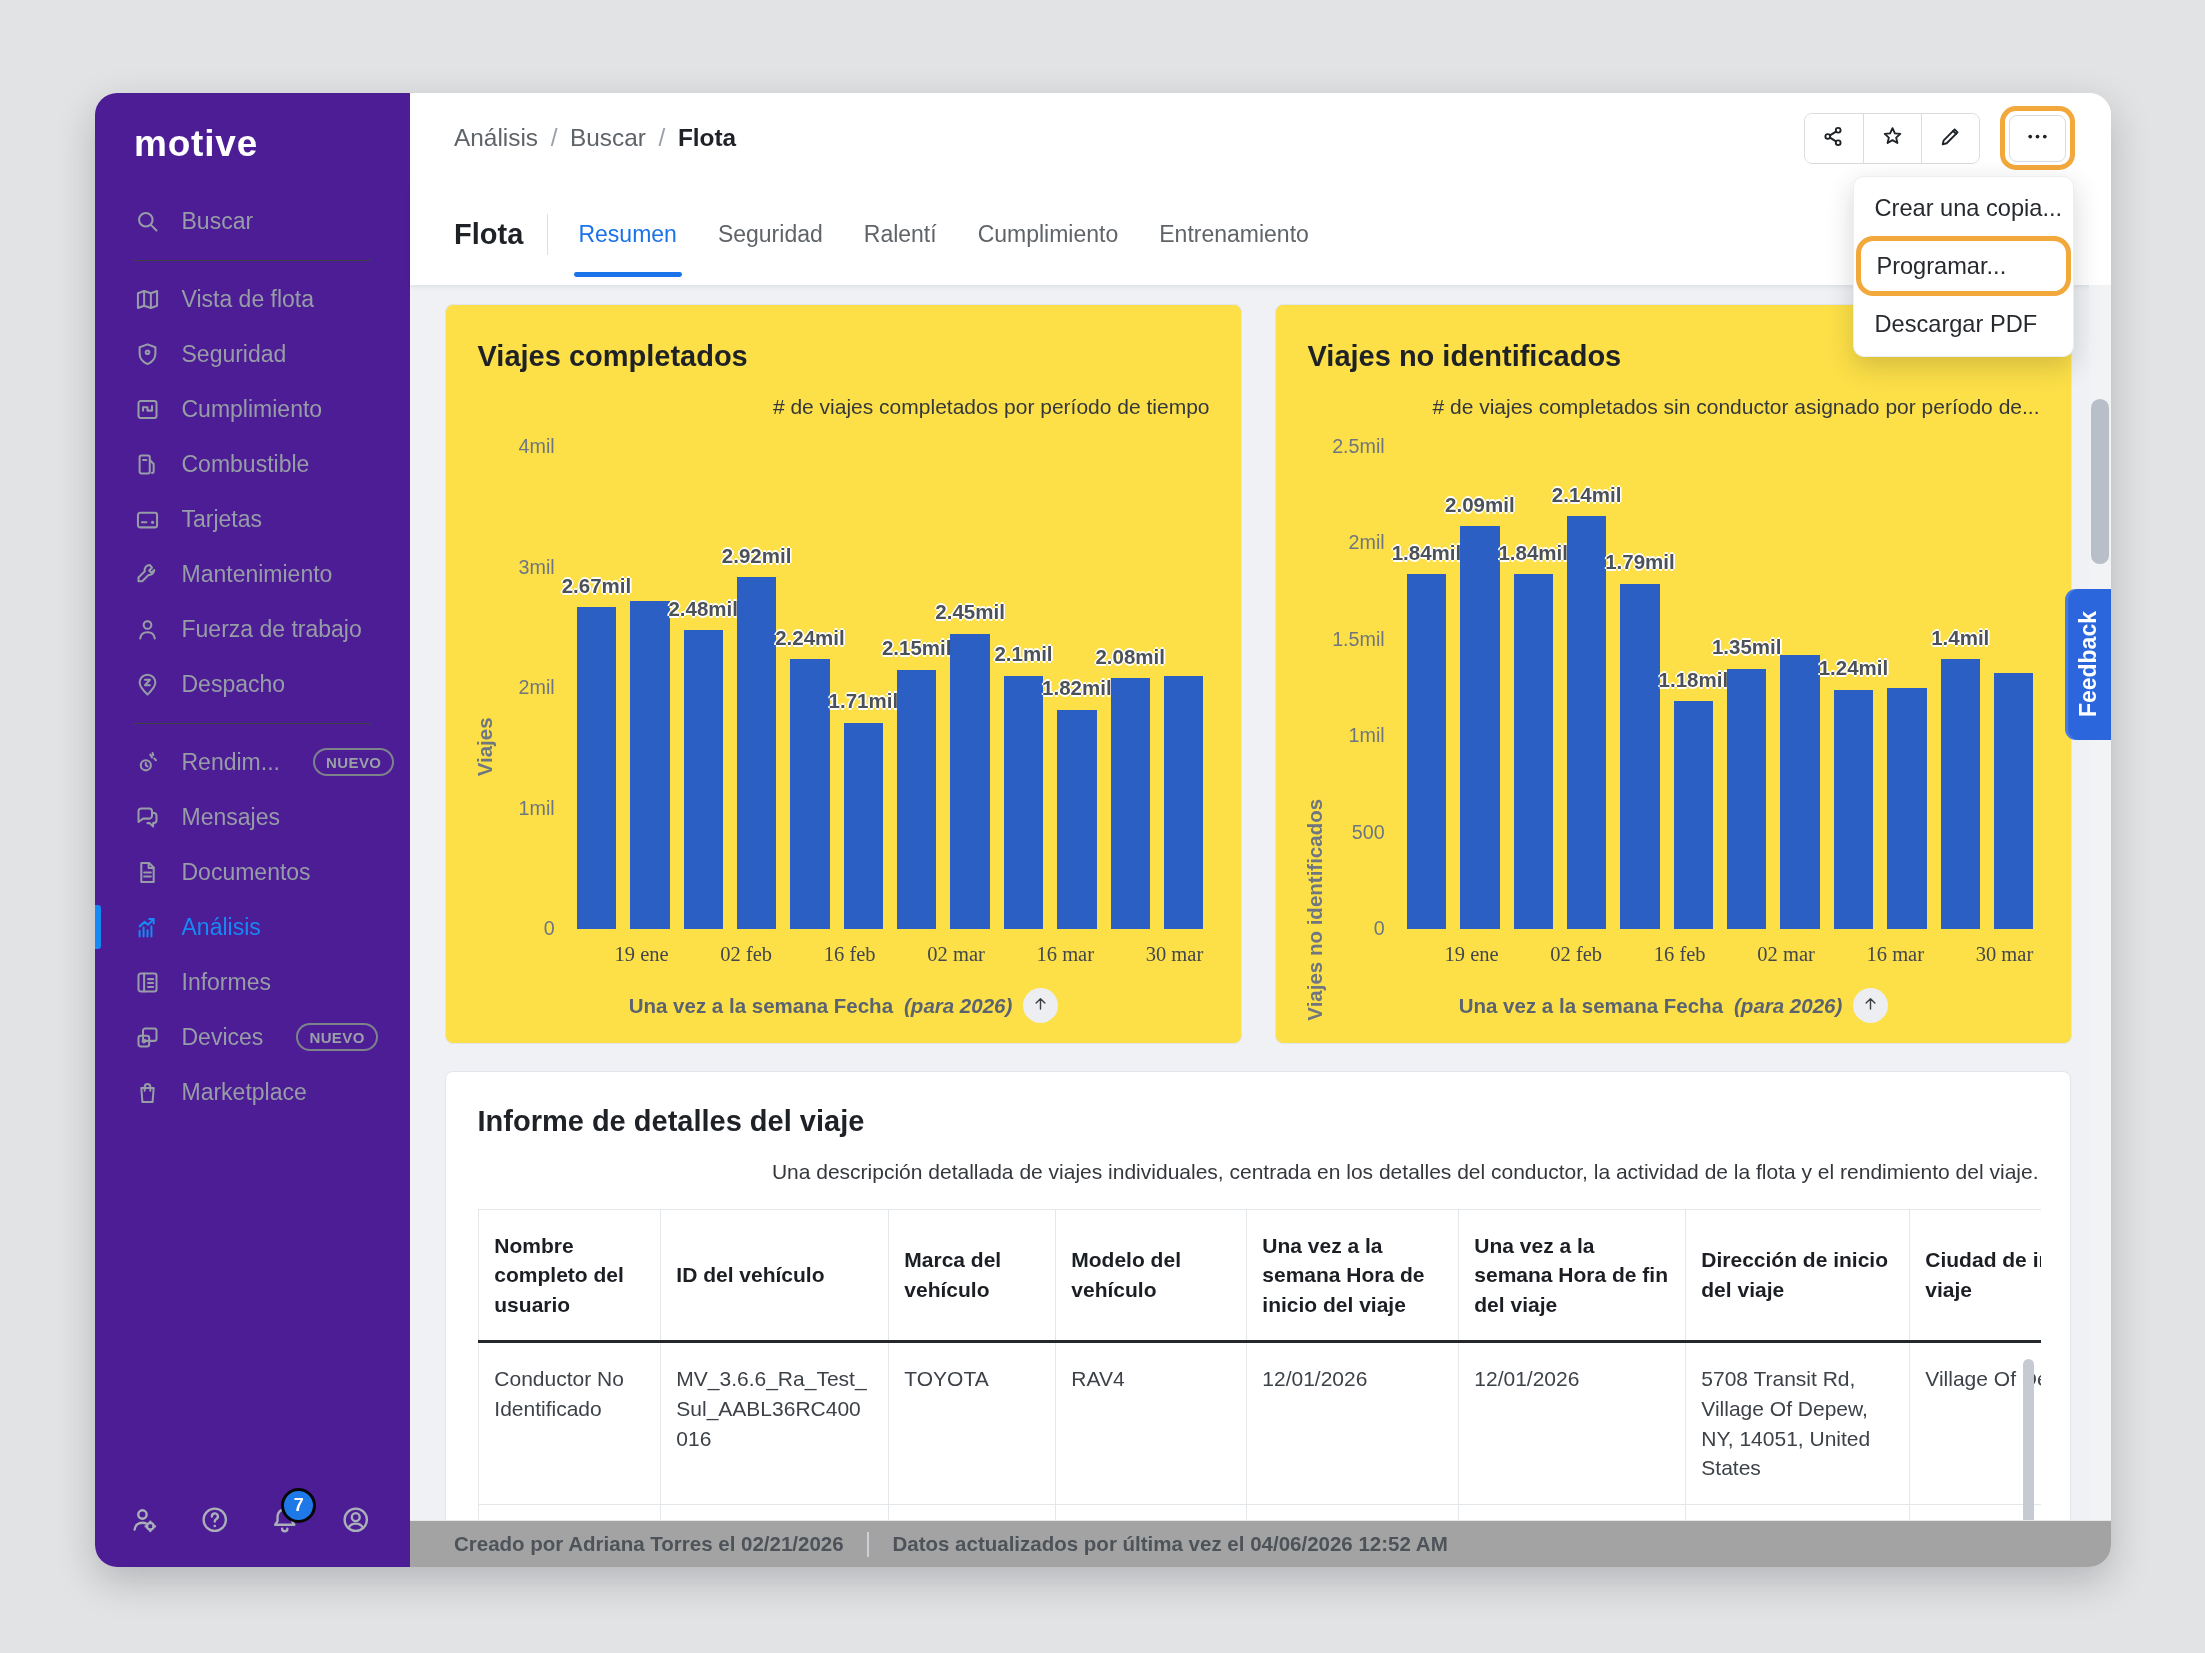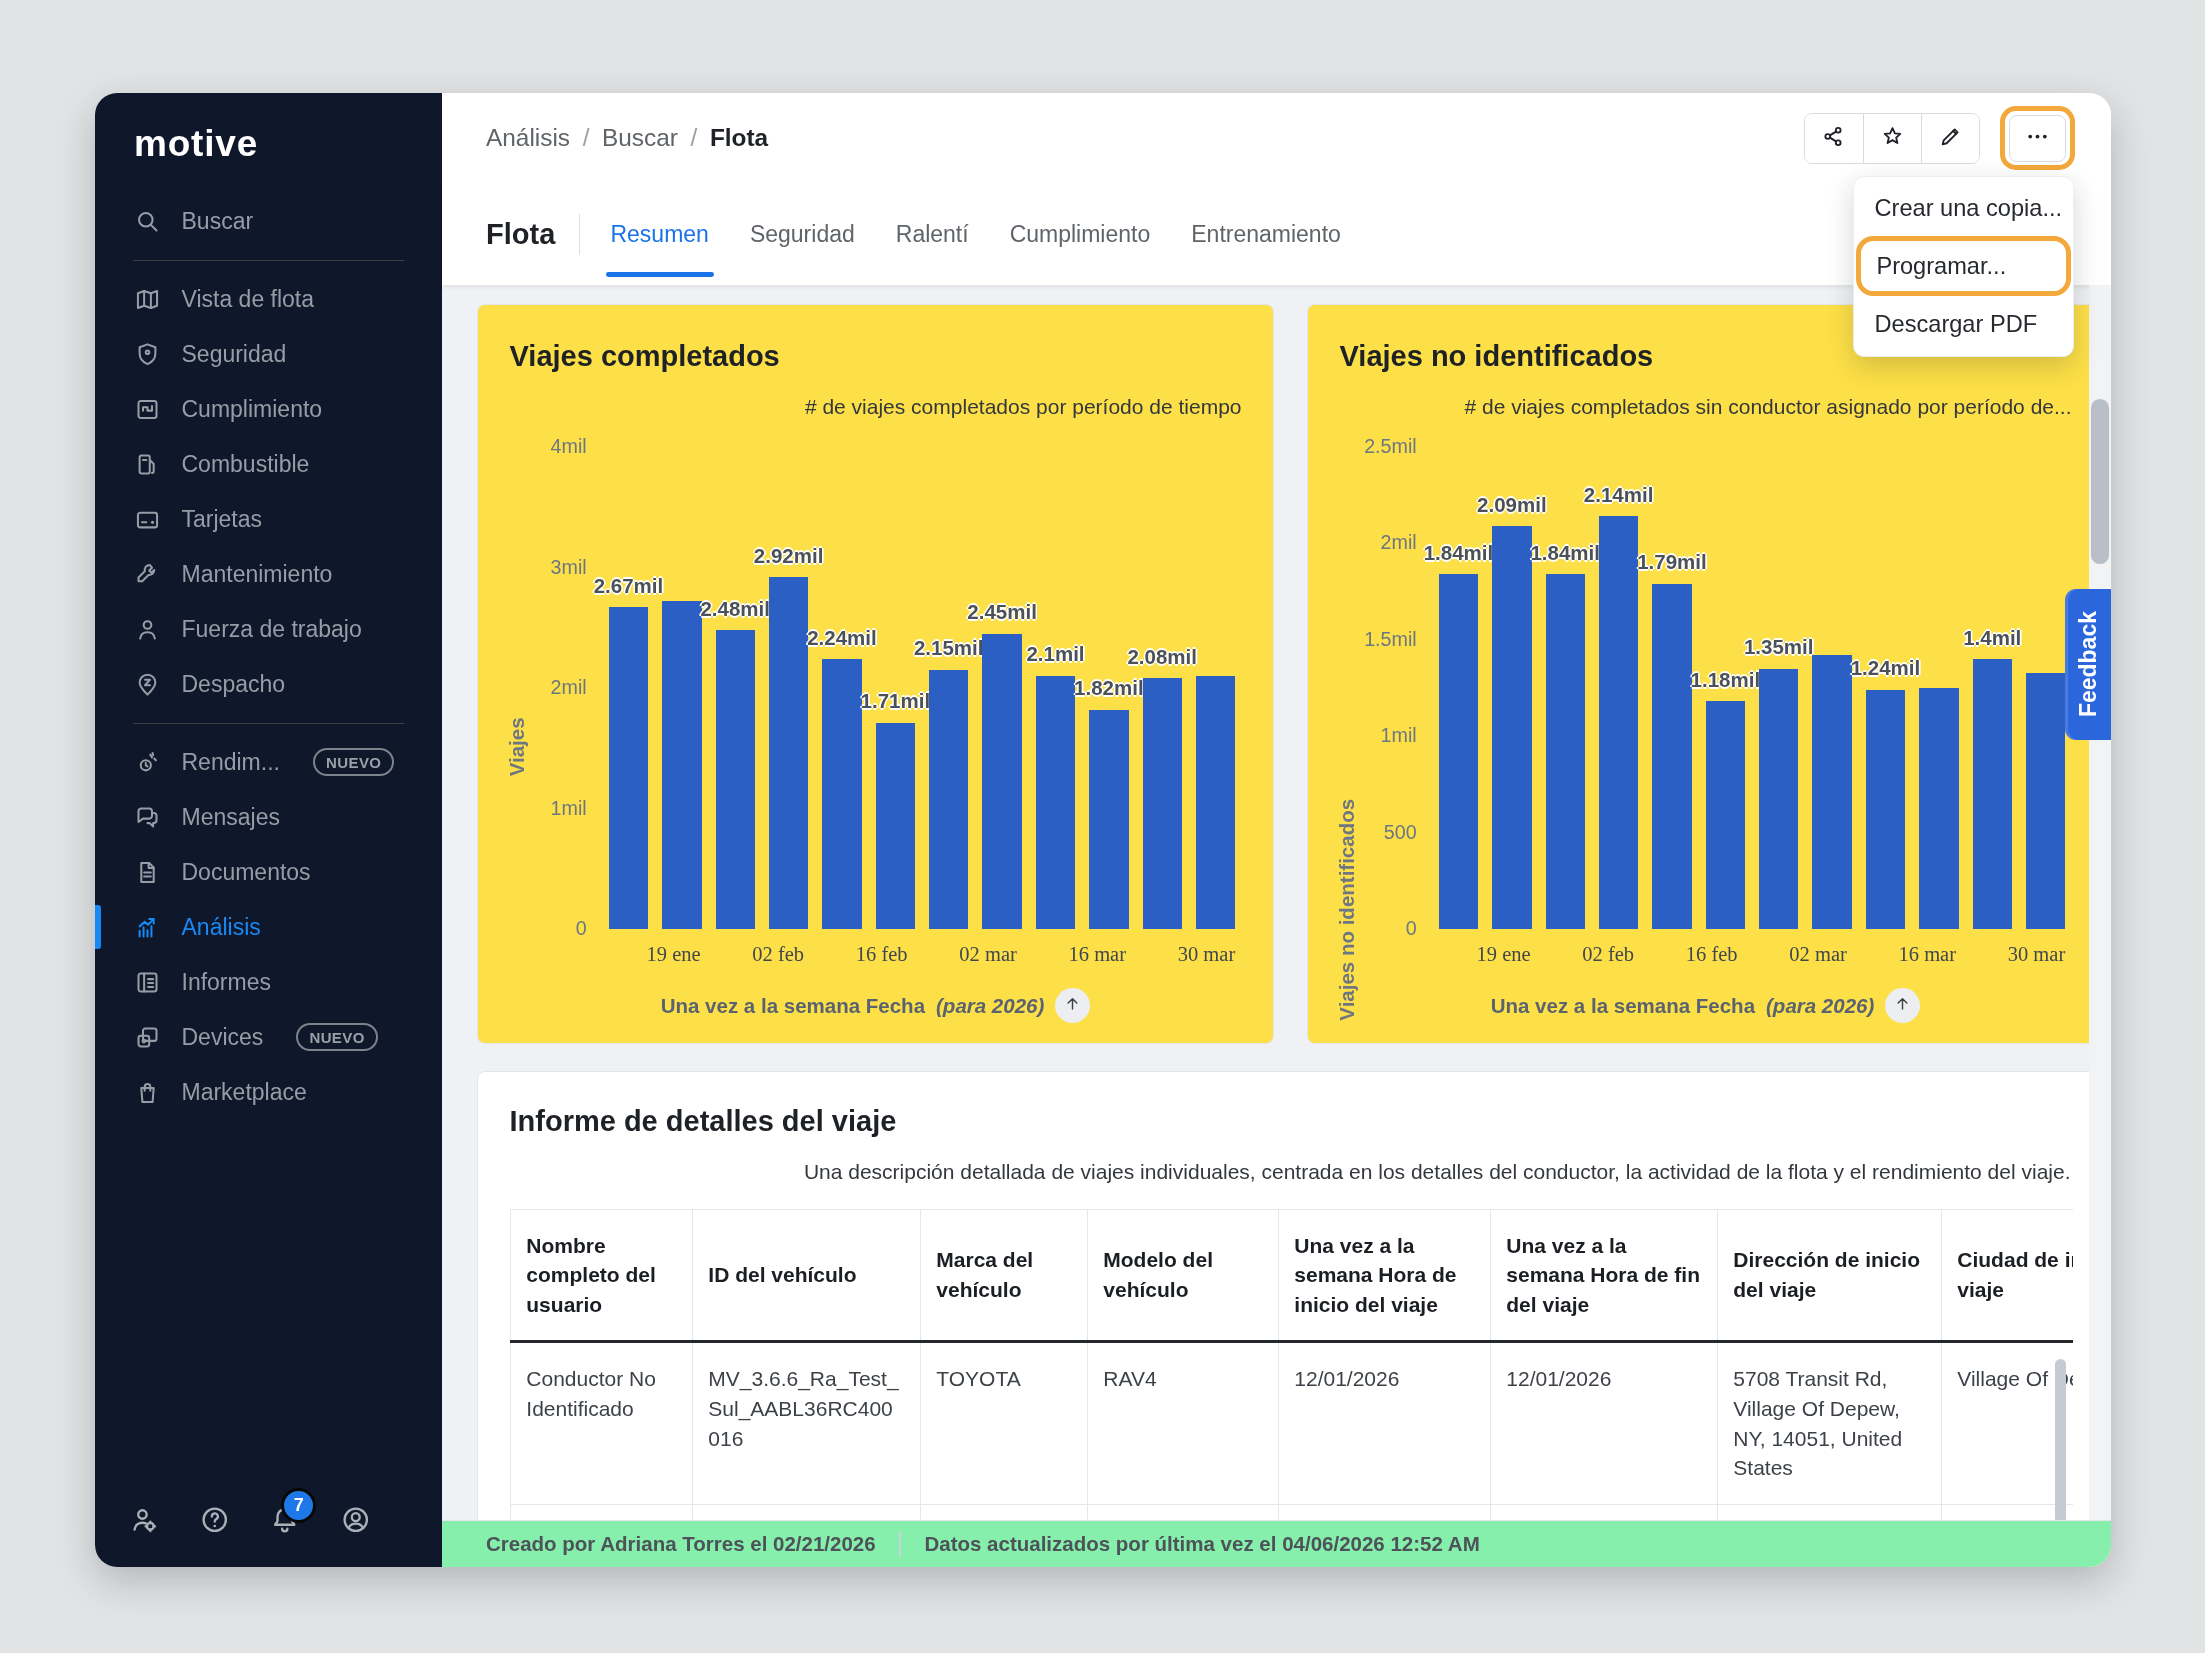--- a/index.html
+++ b/index.html
@@ -4,21 +4,21 @@
 <style>
   * { margin:0; padding:0; box-sizing:border-box; }
   html,body { width:2205px; height:1654px; }
   body { background:#e2e3e4; font-family:"Liberation Sans", sans-serif; position:relative; }
 
   .window { position:absolute; left:95px; top:93px; width:2016px; height:1474px;
     background:#fff; border-radius:22px; overflow:hidden; display:flex;
     box-shadow:0 14px 39px rgba(15,20,30,.22); }
 
   
-  .sidebar { width:347px; flex-shrink:0; background:#0f172a; position:relative; }
+  .sidebar { width:315px; flex-shrink:0; background:#4c1d95; position:relative; }
   .logo { position:absolute; top:30px; left:39px; color:#fff; font-size:37px; font-weight:bold; letter-spacing:0.8px; }
   .nav { position:absolute; top:101px; left:0; right:0; }
   .nav-item { height:55px; display:flex; align-items:center; padding-left:39px; gap:20.5px;
     color:#979da6; font-size:23px; position:relative; cursor:pointer; }
   .nav-item .nicon { width:27px; height:27px; display:flex; flex-shrink:0; }
   .nav-item .nicon svg { width:27px; height:27px; }
   .nav-item.active { color:#1789f5; }
   .nav-item.active::before { content:""; position:absolute; left:0; top:5.5px; bottom:5.5px; width:5.5px;
     background:#1789f5; border-radius:0 3.2px 3.2px 0; }
   .nav-divider { height:0.8px; background:#3c3f44; margin:11px 38px; }
@@ -94,21 +94,21 @@
   th, td { font-size:21px; line-height:1.42; text-align:left; padding:20.5px 15.8px; vertical-align:top;
     border-right:0.8px solid #e4e7ea; overflow:hidden; }
   th { font-weight:bold; color:#1b1e23; vertical-align:middle; border-top:0.8px solid #e4e7ea;
     border-bottom:3.2px solid #24282d; cursor:pointer; }
   th:first-child, td:first-child { border-left:0.8px solid #e4e7ea; }
   td { color:#3d4248; border-bottom:0.8px solid #e4e7ea; }
   td.breakall { word-break:break-all; }
   .table-scroll-thumb { position:absolute; right:6.3px; top:150px; width:11px; height:315px;
     border-radius:5.5px; background:#c6cbd3; }
 
-  .app-footer { height:47px; background:#86efac; border-top:0.8px solid #e4e6e9; display:flex;
+  .app-footer { height:47px; background:#a3a3a3; border-top:0.8px solid #e4e6e9; display:flex;
     align-items:center; padding-left:44px; gap:23.6px; flex-shrink:0; font-size:20.5px; color:#4d5359;
     font-weight:bold; }
   .foot-div { width:1.6px; height:25px; background:#ccd1d8; }
 
   
   .scroll-track { position:absolute; right:0; top:192px; bottom:47px; width:22px; background:#f2f3f5; z-index:4; }
   .scroll-thumb { position:absolute; right:2.4px; top:306px; width:17.3px; height:165px; border-radius:8.7px;
     background:#b9bfc8; z-index:5; }
   .feedback-tab { position:absolute; right:0; top:496px; width:46px; height:151px; background:#2b66dd;
     border-radius:11px 0 0 11px; display:flex; align-items:center; justify-content:center; z-index:6;

